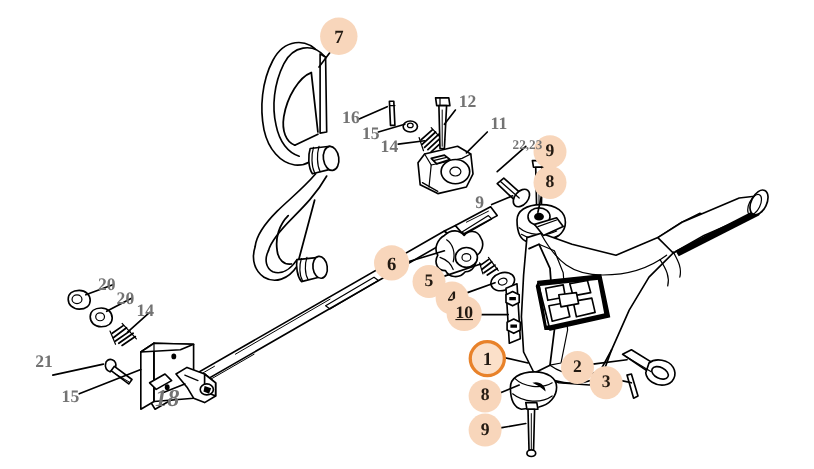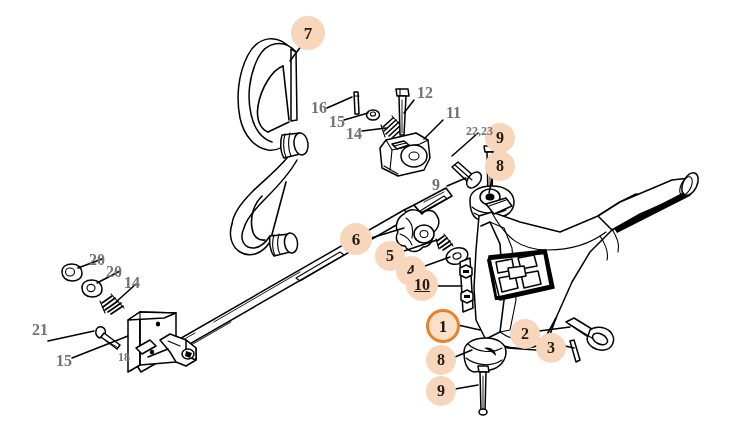--- a/index.html
+++ b/index.html
@@ -361,15 +361,15 @@
   <div class="lbl" style="left:346px;top:126px;font-size:16px;">14</div>
   <div class="lbl" style="left:417px;top:85px;font-size:16px;">12</div>
   <div class="lbl" style="left:446px;top:105px;font-size:16px;">11</div>
   <div class="lbl" style="left:466px;top:125px;font-size:12px;">22,23</div>
   <div class="lbl" style="left:432px;top:177px;font-size:16px;">9</div>
   <div class="lbl" style="left:89px;top:252px;font-size:16px;">20</div>
   <div class="lbl" style="left:106px;top:264px;font-size:16px;">20</div>
   <div class="lbl" style="left:124px;top:275px;font-size:16px;">14</div>
   <div class="lbl" style="left:32px;top:322px;font-size:16px;">21</div>
   <div class="lbl" style="left:56px;top:353px;font-size:16px;">15</div>
-  <div class="lbl" style="left:118px;top:351px;font-size:12px;">18</div>
+  <div class="lbl" style="left:141px;top:351px;font-size:22px;font-style:italic;">18</div>
 
 </div>
 
 </body></html>

